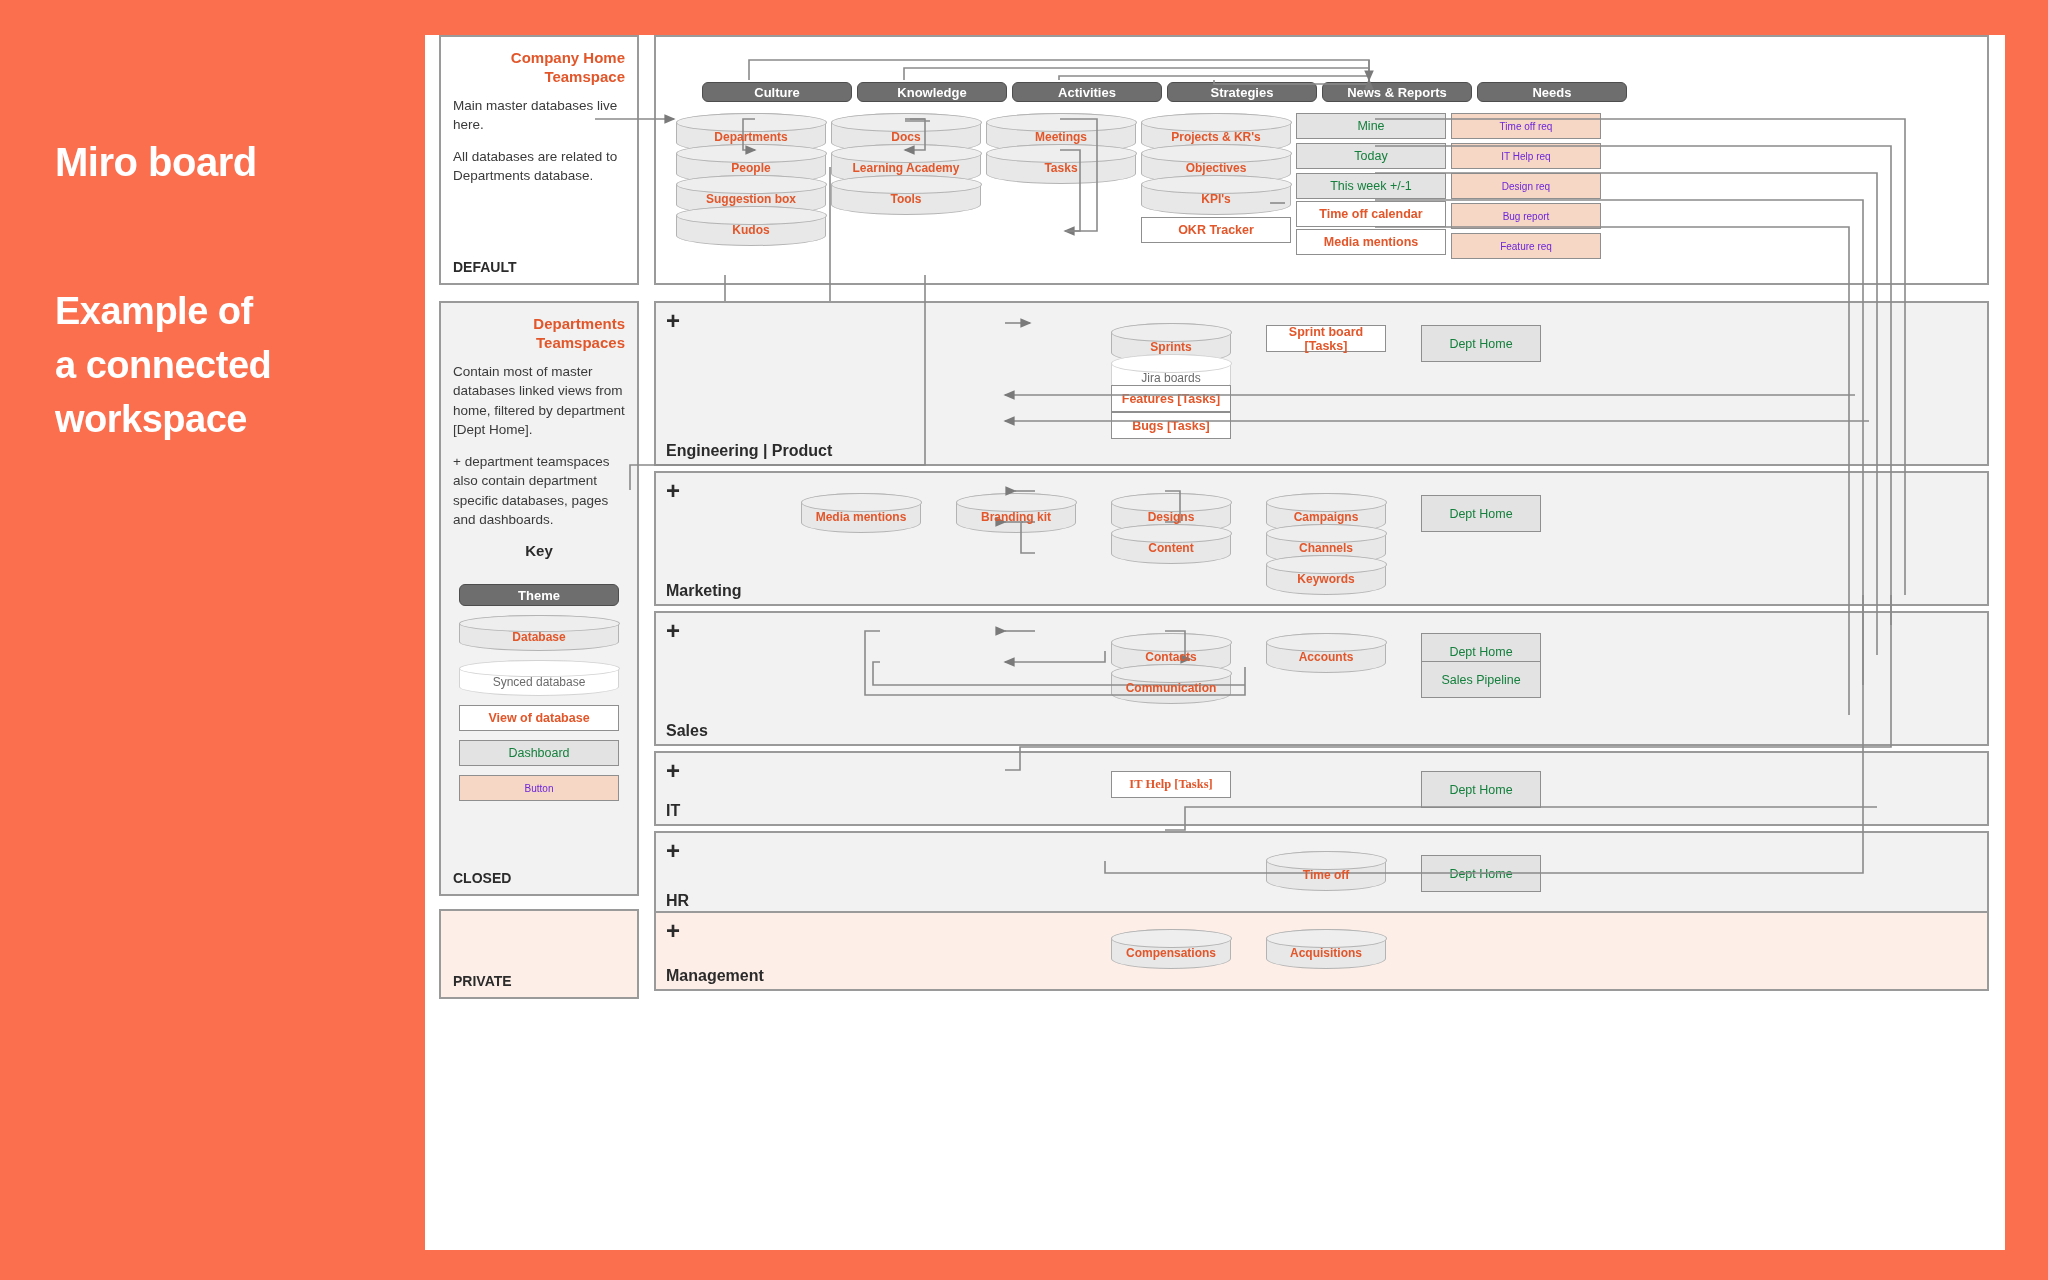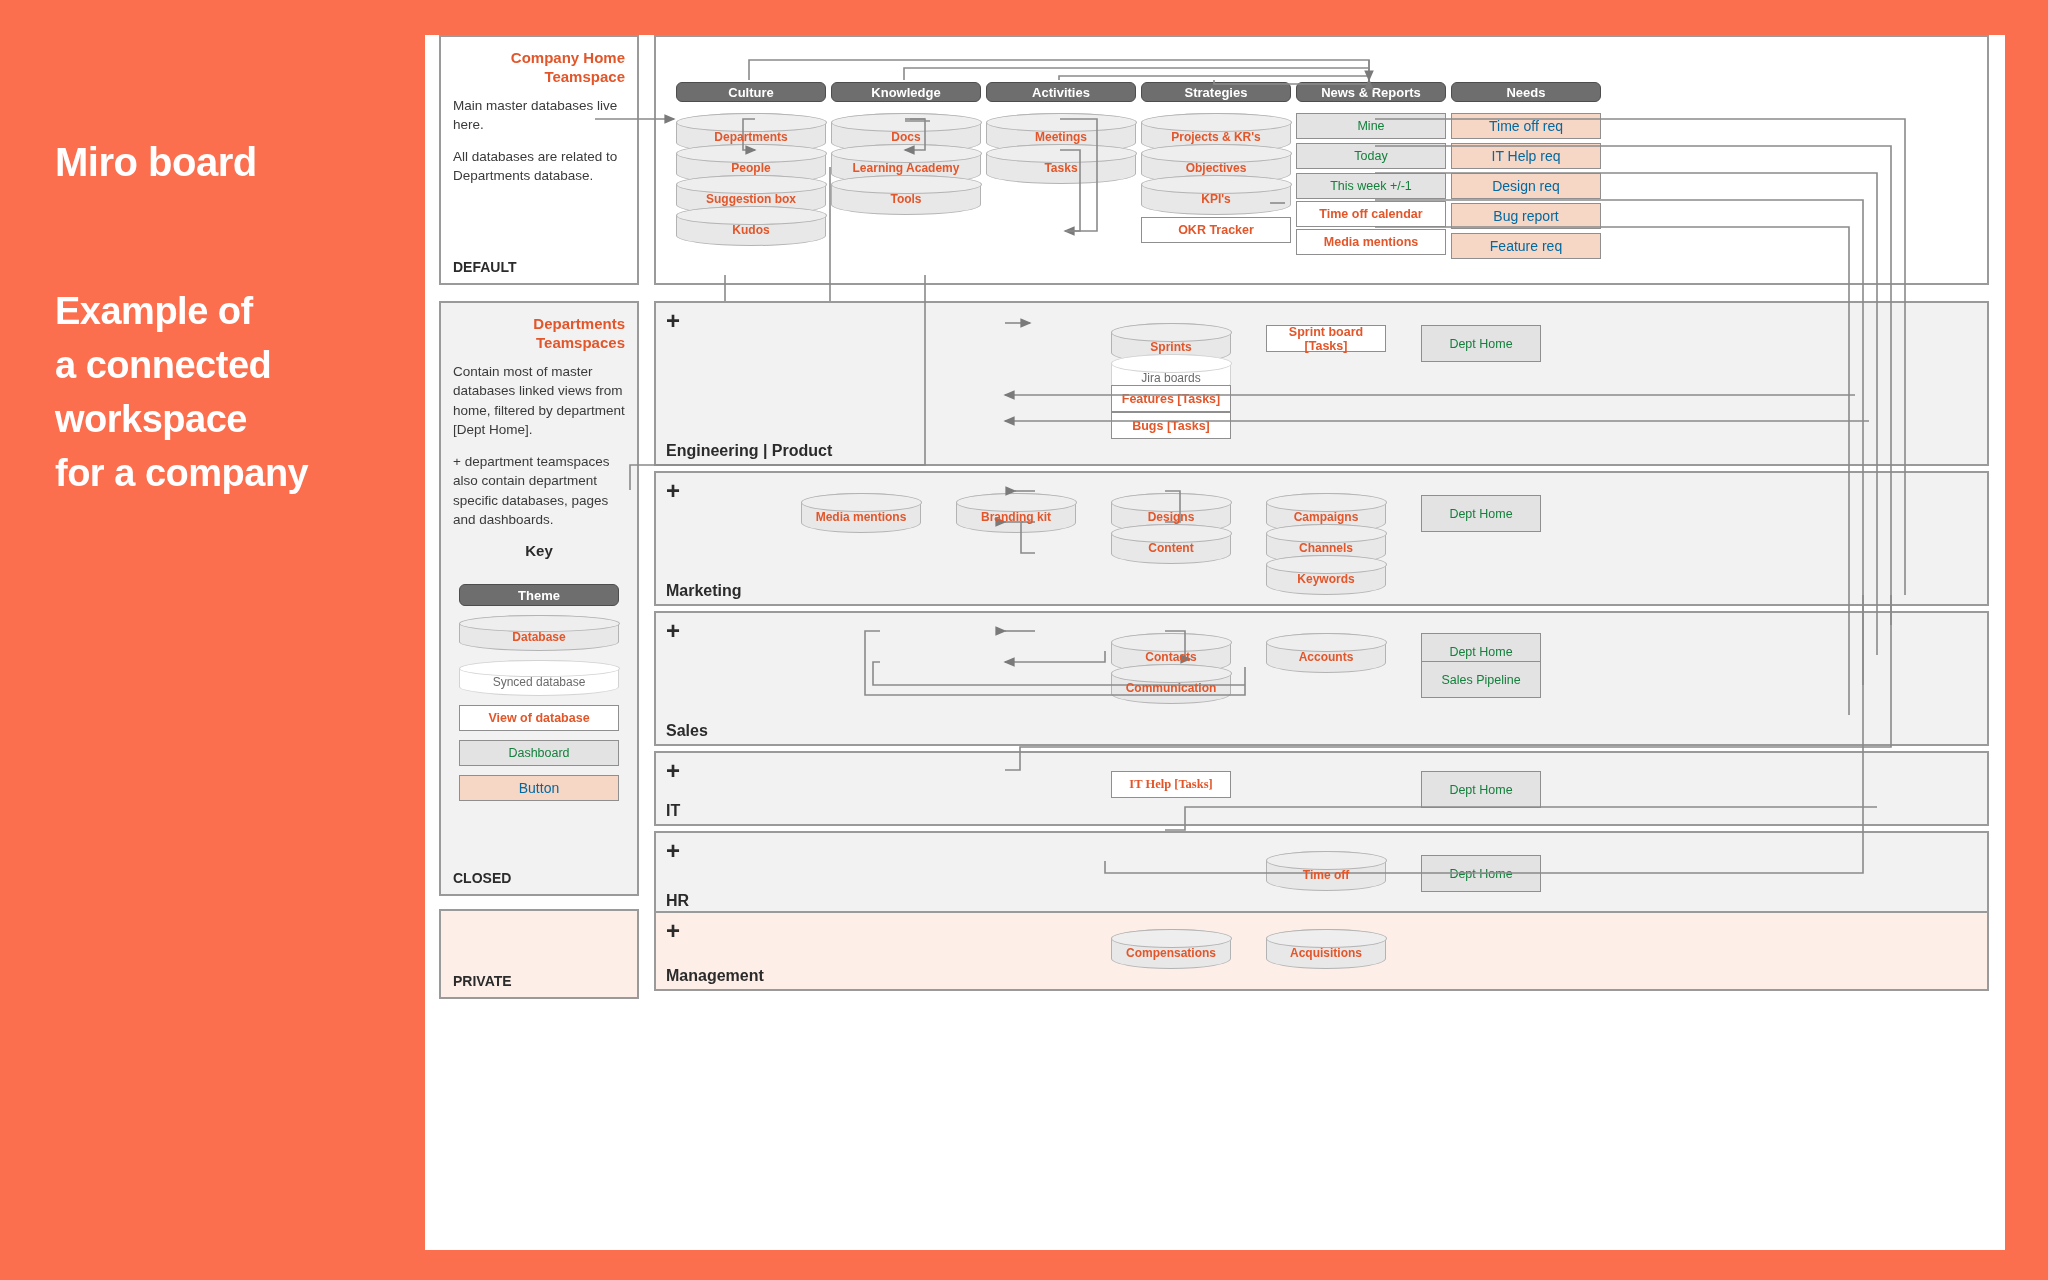--- a/index.html
+++ b/index.html
@@ -118,37 +118,37 @@
     text-align:center;
   }
   .dash {
     background:#e3e3e3; border:1.5px solid #8f8f8f;
     color:#15803d; font-size:12.5px;
     display:flex; align-items:center; justify-content:center;
     text-align:center;
   }
   .btn {
     background:#f6d6c5; border:1.5px solid #8f8f8f;
-    color:#0369a1; font-size:14px;
+    color:#6d28d9; font-size:10px;
     display:flex; align-items:center; justify-content:center;
     text-align:center;
   }
 
   
   .key-row .theme { width:160px; height:22px; }
   .key-row .db    { width:160px; height:36px; }
   .key-row .view  { width:160px; height:26px; }
   .key-row .dash  { width:160px; height:26px; }
   .key-row .btn   { width:160px; height:26px; }
 
   
   #top-panel { left:229px; top:0px; width:1335px; height:250px; background:#ffffff; }
 
   .theme-col { position:absolute; top:0; }
-  .theme-col > .theme { width:150px; height:20px; }
+  .theme-col > .theme { width:150px; height:20px;margin-left:26px; }
   .theme-col .node { margin-top:11px; }
 
   .stack { position:relative; }
   .stack .db { width:150px; height:40px; margin-top:-9px; }
   .stack .db:first-child { margin-top:0; }
   .stack .view { width:150px; height:26px; margin-top:2px; }
   .stack .dash { width:150px; height:26px; margin-top:4px; }
   .stack .btn  { width:150px; height:26px; margin-top:4px; }
 
   
@@ -165,21 +165,20 @@
 </style>
 </head>
 <body>
 
 <div id="left-title">
   <div id="title-main">Miro board</div>
   <div id="title-sub">
       <div>Example of</div>
       <div>a connected</div>
       <div>workspace</div>
-      <div>for a company</div>
     </div>
 </div>
 
 <div id="canvas">
 
   <div class="side-panel" id="sp-0" style="top:0px;height:250px;">
     <div class="sp-title">
         <div>Company Home</div>
         <div>Teamspace</div>
       </div>

